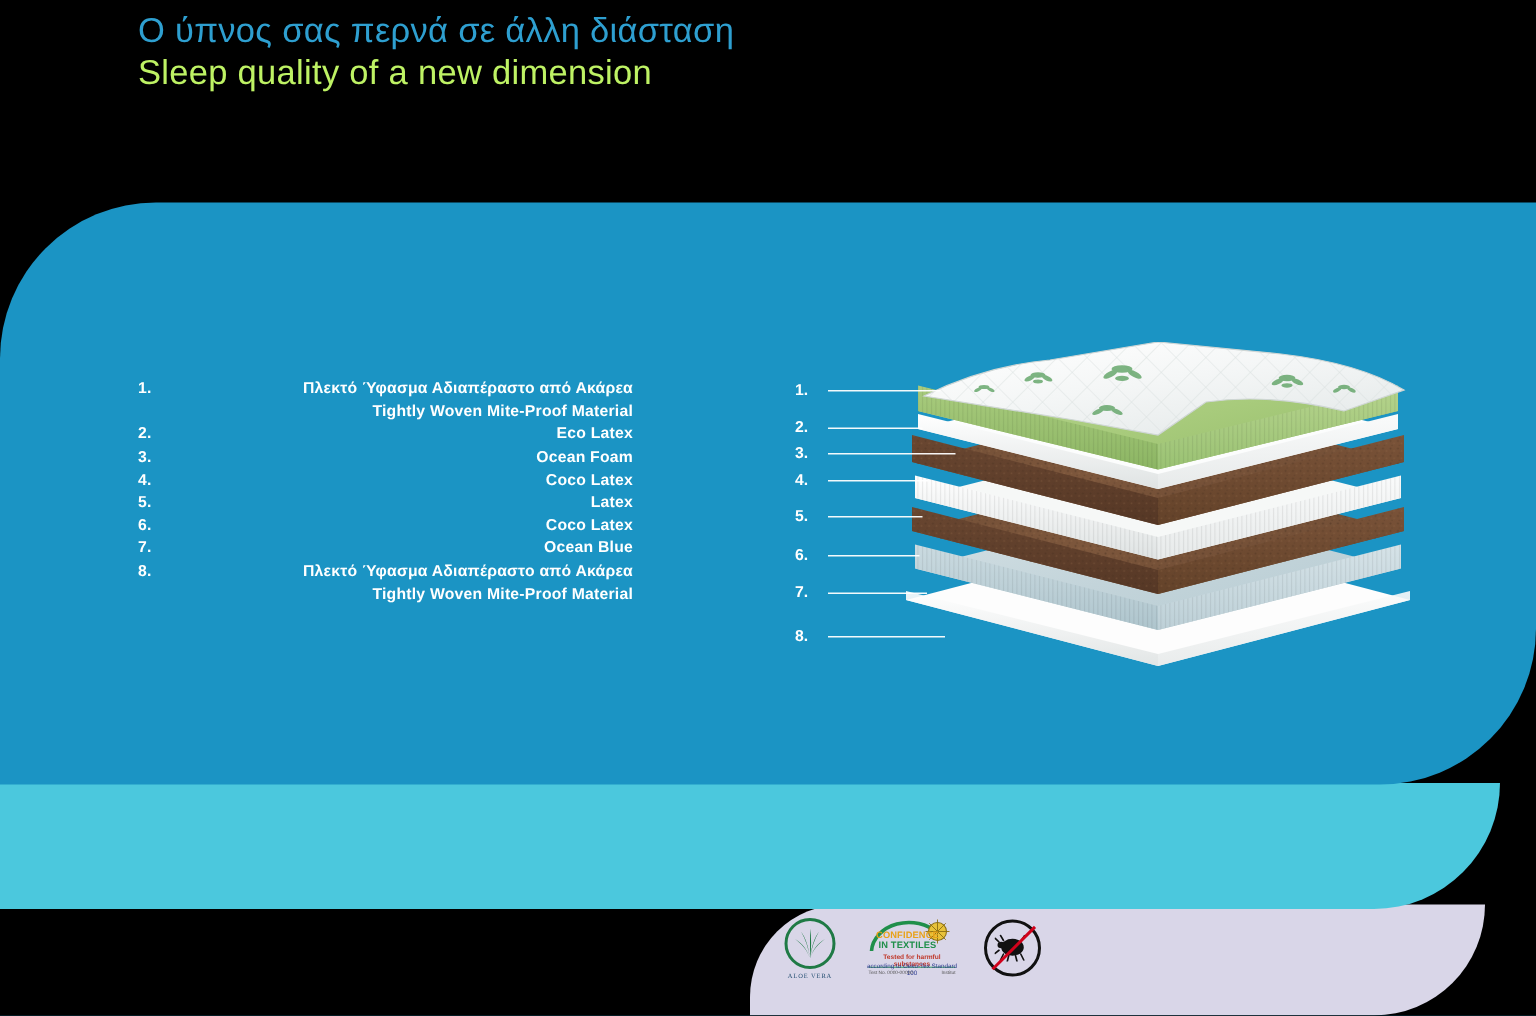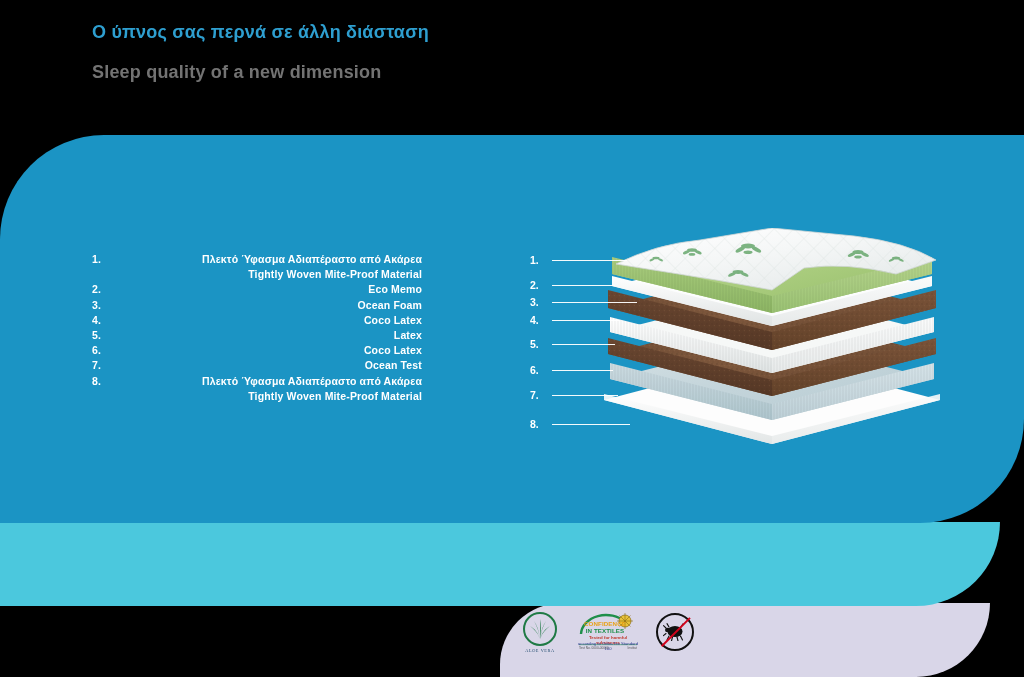--- a/index.html
+++ b/index.html
@@ -20,29 +20,28 @@
   }
 
   
   .headline {
     position: absolute;
     left: 92px;
     top: 6px;
     width: 700px;
   }
   .headline .line {
-    font-weight: bold;
-    font-size: 18px;
+    font-weight: normal;
+    font-size: 23px;
     line-height: 28px;
     letter-spacing: 0.2px;
     white-space: nowrap;
-    margin-top: 12px;
   }
   .headline .gr { color: #2e9fd0; }
-  .headline .en { color: #737373; }
+  .headline .en { color: #bef264; }
 
   
   .panel-lavender {
     position: absolute;
     left: 500px;
     top: 603px;
     width: 490px;
     height: 74px;
     background: #d9d6e8;
     border-top-left-radius: 80px;
@@ -241,41 +240,41 @@
   <div class="panel-teal"></div>
   <div class="panel-blue"></div>
 
   <div class="legend" id="legend-host">
       <div class="legend-row">
         <div class="legend-num">1.</div>
         <div class="legend-text"><span>Πλεκτό Ύφασμα Αδιαπέραστο από Ακάρεα</span><span class="sub">Tightly Woven Mite-Proof Material</span></div>
       </div>
       <div class="legend-row">
         <div class="legend-num">2.</div>
-        <div class="legend-text"><span>Eco Memo</span></div>
+        <div class="legend-text"><span>Eco Latex</span></div>
       </div>
       <div class="legend-row">
         <div class="legend-num">3.</div>
         <div class="legend-text"><span>Ocean Foam</span></div>
       </div>
       <div class="legend-row">
         <div class="legend-num">4.</div>
         <div class="legend-text"><span>Coco Latex</span></div>
       </div>
       <div class="legend-row">
         <div class="legend-num">5.</div>
         <div class="legend-text"><span>Latex</span></div>
       </div>
       <div class="legend-row">
         <div class="legend-num">6.</div>
         <div class="legend-text"><span>Coco Latex</span></div>
       </div>
       <div class="legend-row">
         <div class="legend-num">7.</div>
-        <div class="legend-text"><span>Ocean Test</span></div>
+        <div class="legend-text"><span>Ocean Blue</span></div>
       </div>
       <div class="legend-row">
         <div class="legend-num">8.</div>
         <div class="legend-text"><span>Πλεκτό Ύφασμα Αδιαπέραστο από Ακάρεα</span><span class="sub">Tightly Woven Mite-Proof Material</span></div>
       </div>
     </div>
 
   <div class="mattress">
     <svg width="352" height="218" viewBox="0 0 352 218" xmlns="http://www.w3.org/2000/svg">
       <defs>

